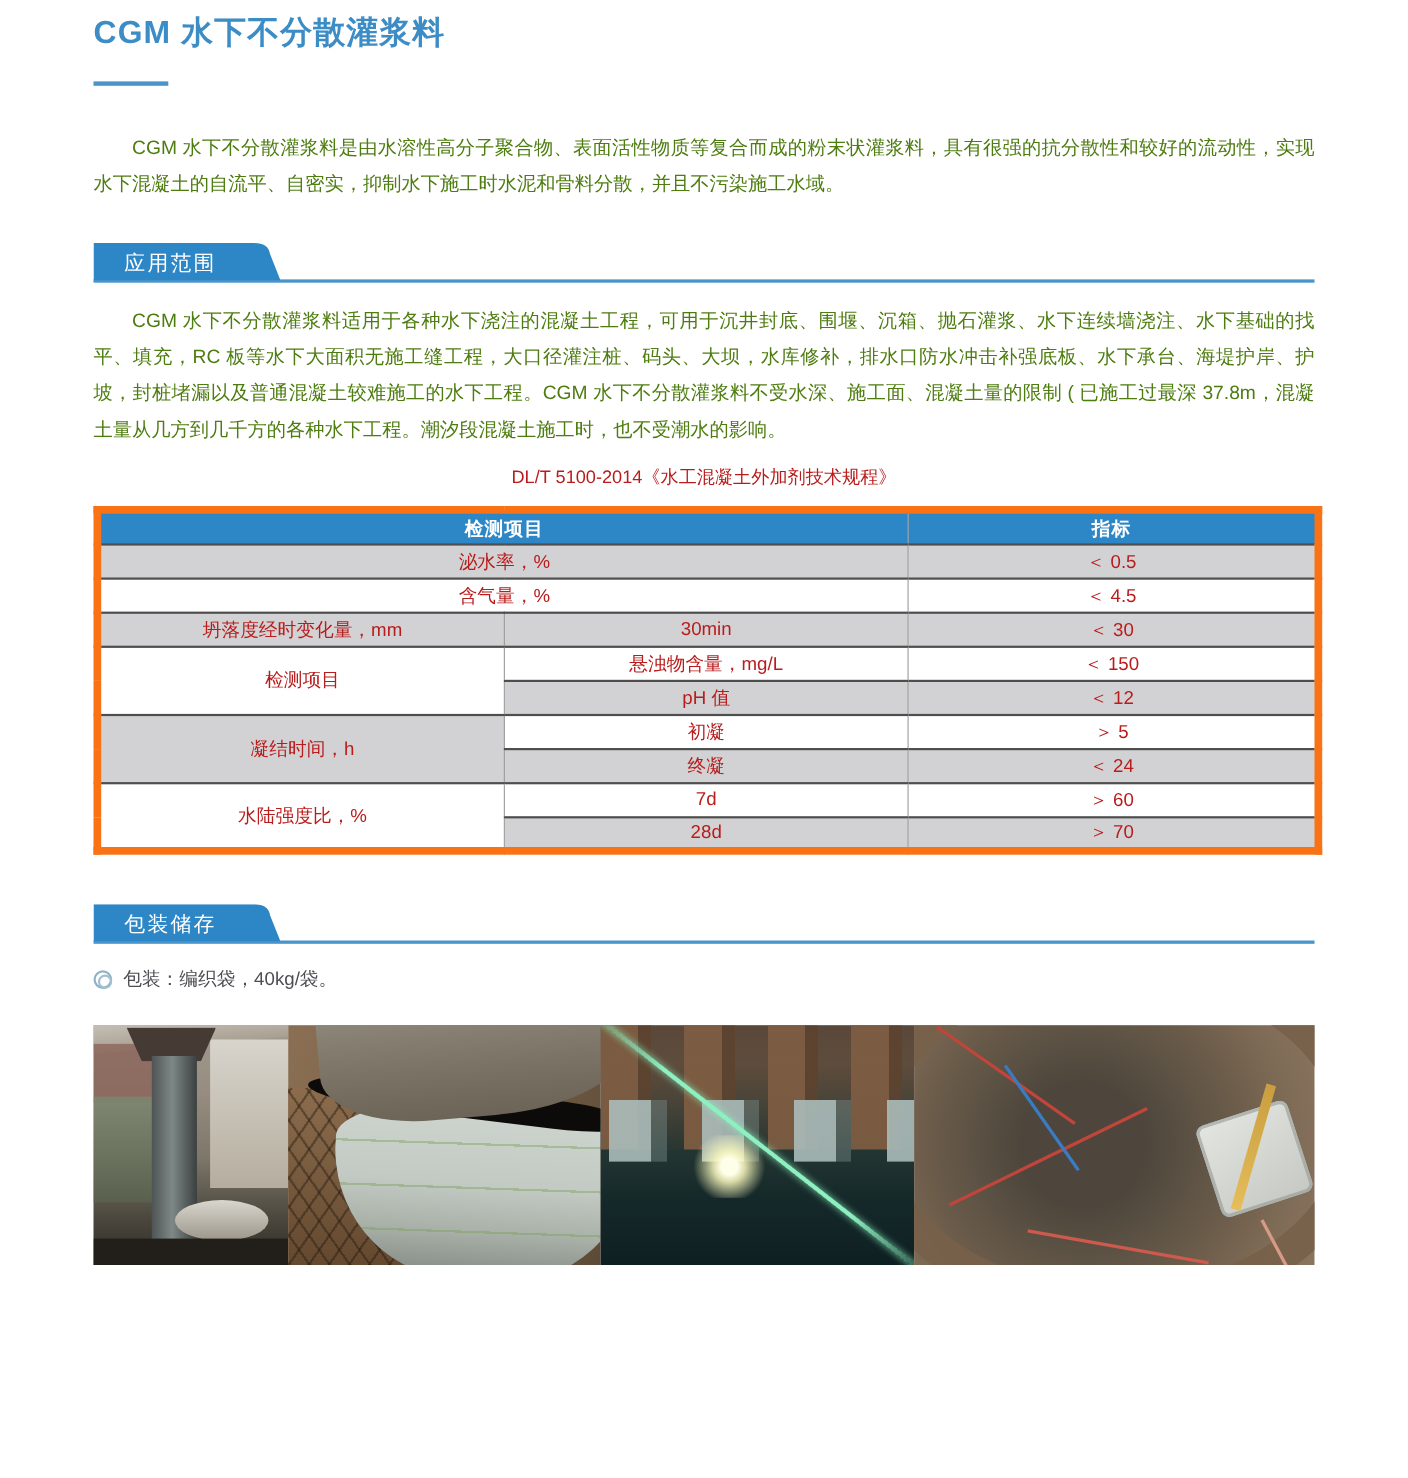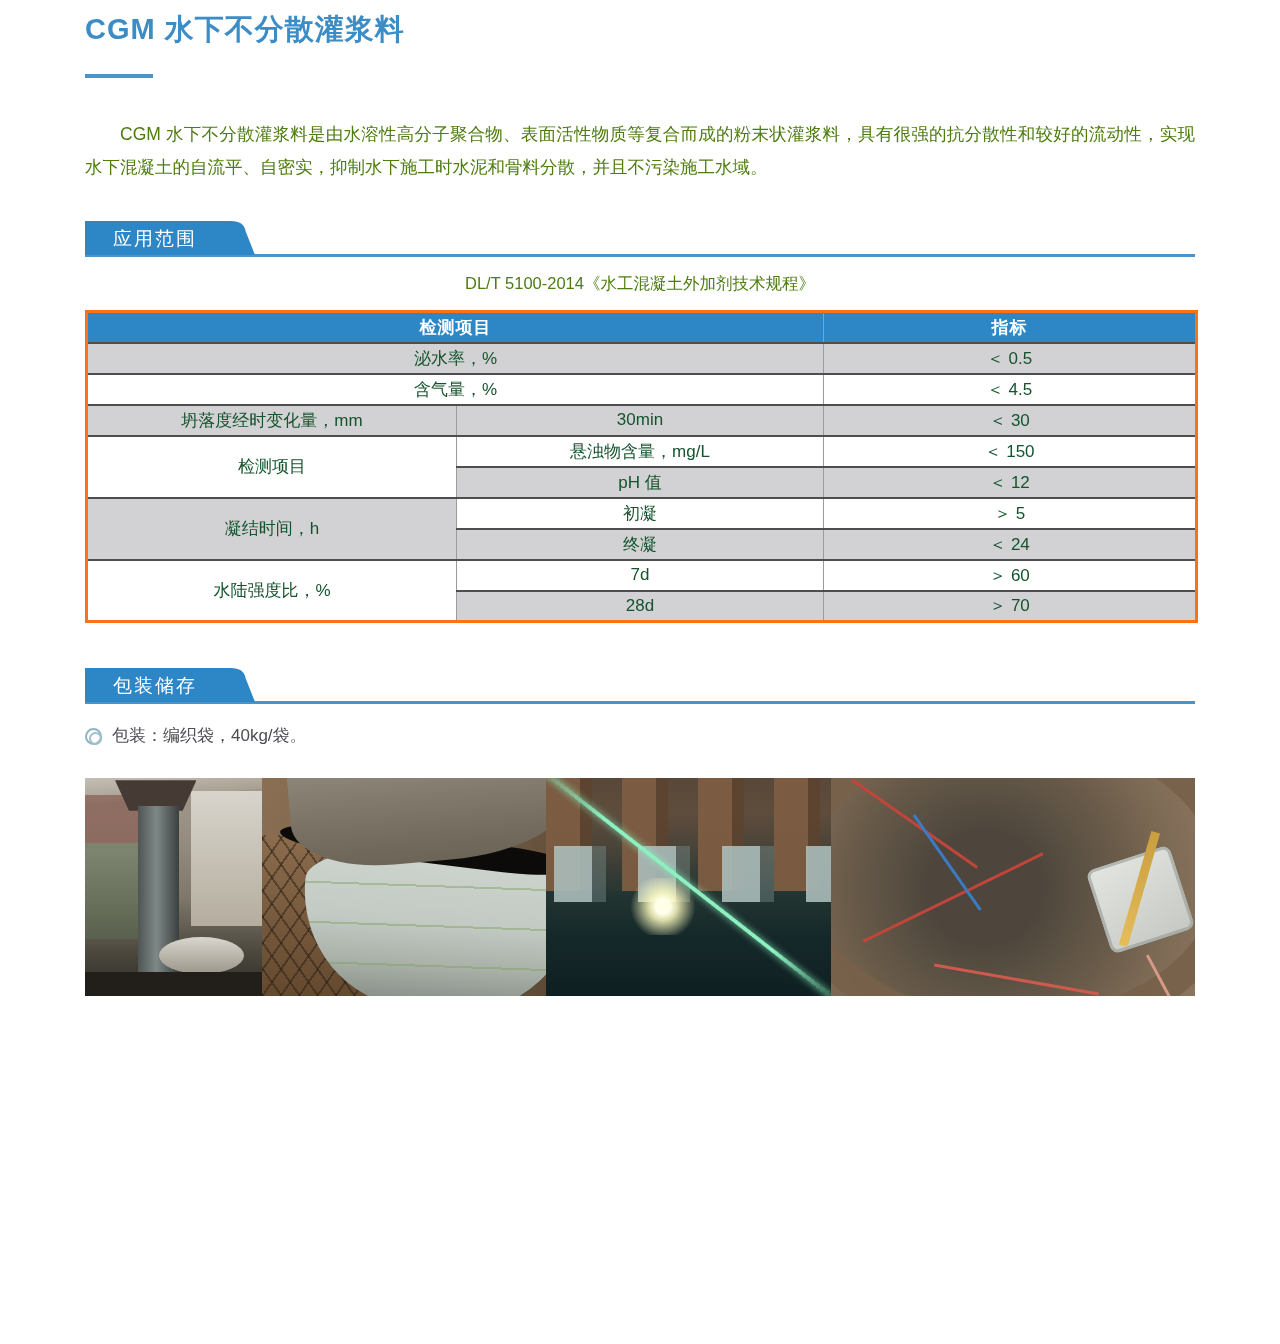--- a/index.html
+++ b/index.html
@@ -22,25 +22,25 @@
   .section-header { position:relative; height:37px; margin-top:36px; }
   .section-header .rule { position:absolute; left:0; right:0; bottom:0; height:3px; background:#4a94cc; }
   .badge { position:absolute; left:0; bottom:2px; width:170px; height:34px; }
   .badge svg { position:absolute; left:0; top:0; width:100%; height:100%; }
   .badge svg path { fill:#2d87c6; }
   .badge-label {
     position:relative; z-index:1; display:block; padding:5px 0 0 28px;
     font-size:19px; font-weight:normal; color:#ffffff; letter-spacing:2px;
   }
   
-  .table-caption { margin-top:16px; text-align:center; font-size:16.5px; color:#4d7c0f; }
-  table.perf { width:1110px; margin-top:15px; border-collapse:collapse; border:3px solid #f97316; table-layout:fixed; }
+  .table-caption { margin-top:16px; text-align:center; font-size:16.5px; color:#b91c1c; }
+  table.perf { width:1110px; margin-top:15px; border-collapse:collapse; border:7px solid #f97316; table-layout:fixed; }
   table.perf th, table.perf td {
     height:31px; padding:0 6px; text-align:center; vertical-align:middle;
-    font-size:17px; color:#14532d;
+    font-size:17px; color:#b91c1c;
     border:1px solid #9b9b9b; border-top:2px solid #4e4e4e; border-bottom:2px solid #4e4e4e;
   }
   table.perf th { background:#2d87c6; color:#ffffff; font-weight:600; letter-spacing:1px; }
   tr.gray td { background:#d2d2d4; }
   td.cell-white { background:#ffffff !important; }
   td.cell-gray  { background:#d2d2d4 !important; }
   
   .bullets { margin-top:20px; }
   .bullet-line { display:flex; align-items:center; margin-bottom:14px; }
   .bullet-icon {
@@ -115,20 +115,21 @@
 
   <div class="section-header">
     <div class="rule"></div>
     <div class="badge">
       <svg viewBox="0 0 170 34" preserveAspectRatio="none" aria-hidden="true">
           <path d="M0,0 L146,0 Q159,0 160.5,10 L170,34 L0,34 Z"></path>
         </svg>
       <span class="badge-label">应用范围</span>
     </div>
   </div>
+  <p class="para tight">CGM 水下不分散灌浆料适用于各种水下浇注的混凝土工程，可用于沉井封底、围堰、沉箱、抛石灌浆、水下连续墙浇注、水下基础的找平、填充，RC 板等水下大面积无施工缝工程，大口径灌注桩、码头、大坝，水库修补，排水口防水冲击补强底板、水下承台、海堤护岸、护坡，封桩堵漏以及普通混凝土较难施工的水下工程。CGM 水下不分散灌浆料不受水深、施工面、混凝土量的限制 ( 已施工过最深 37.8m，混凝土量从几方到几千方的各种水下工程。潮汐段混凝土施工时，也不受潮水的影响。</p>
 
   <div class="table-caption">DL/T 5100-2014《水工混凝土外加剂技术规程》</div>
 
   <table class="perf">
     <colgroup>
         <col style="width:370px">
         <col style="width:367px">
         <col style="width:373px">
       </colgroup>
     <thead>

